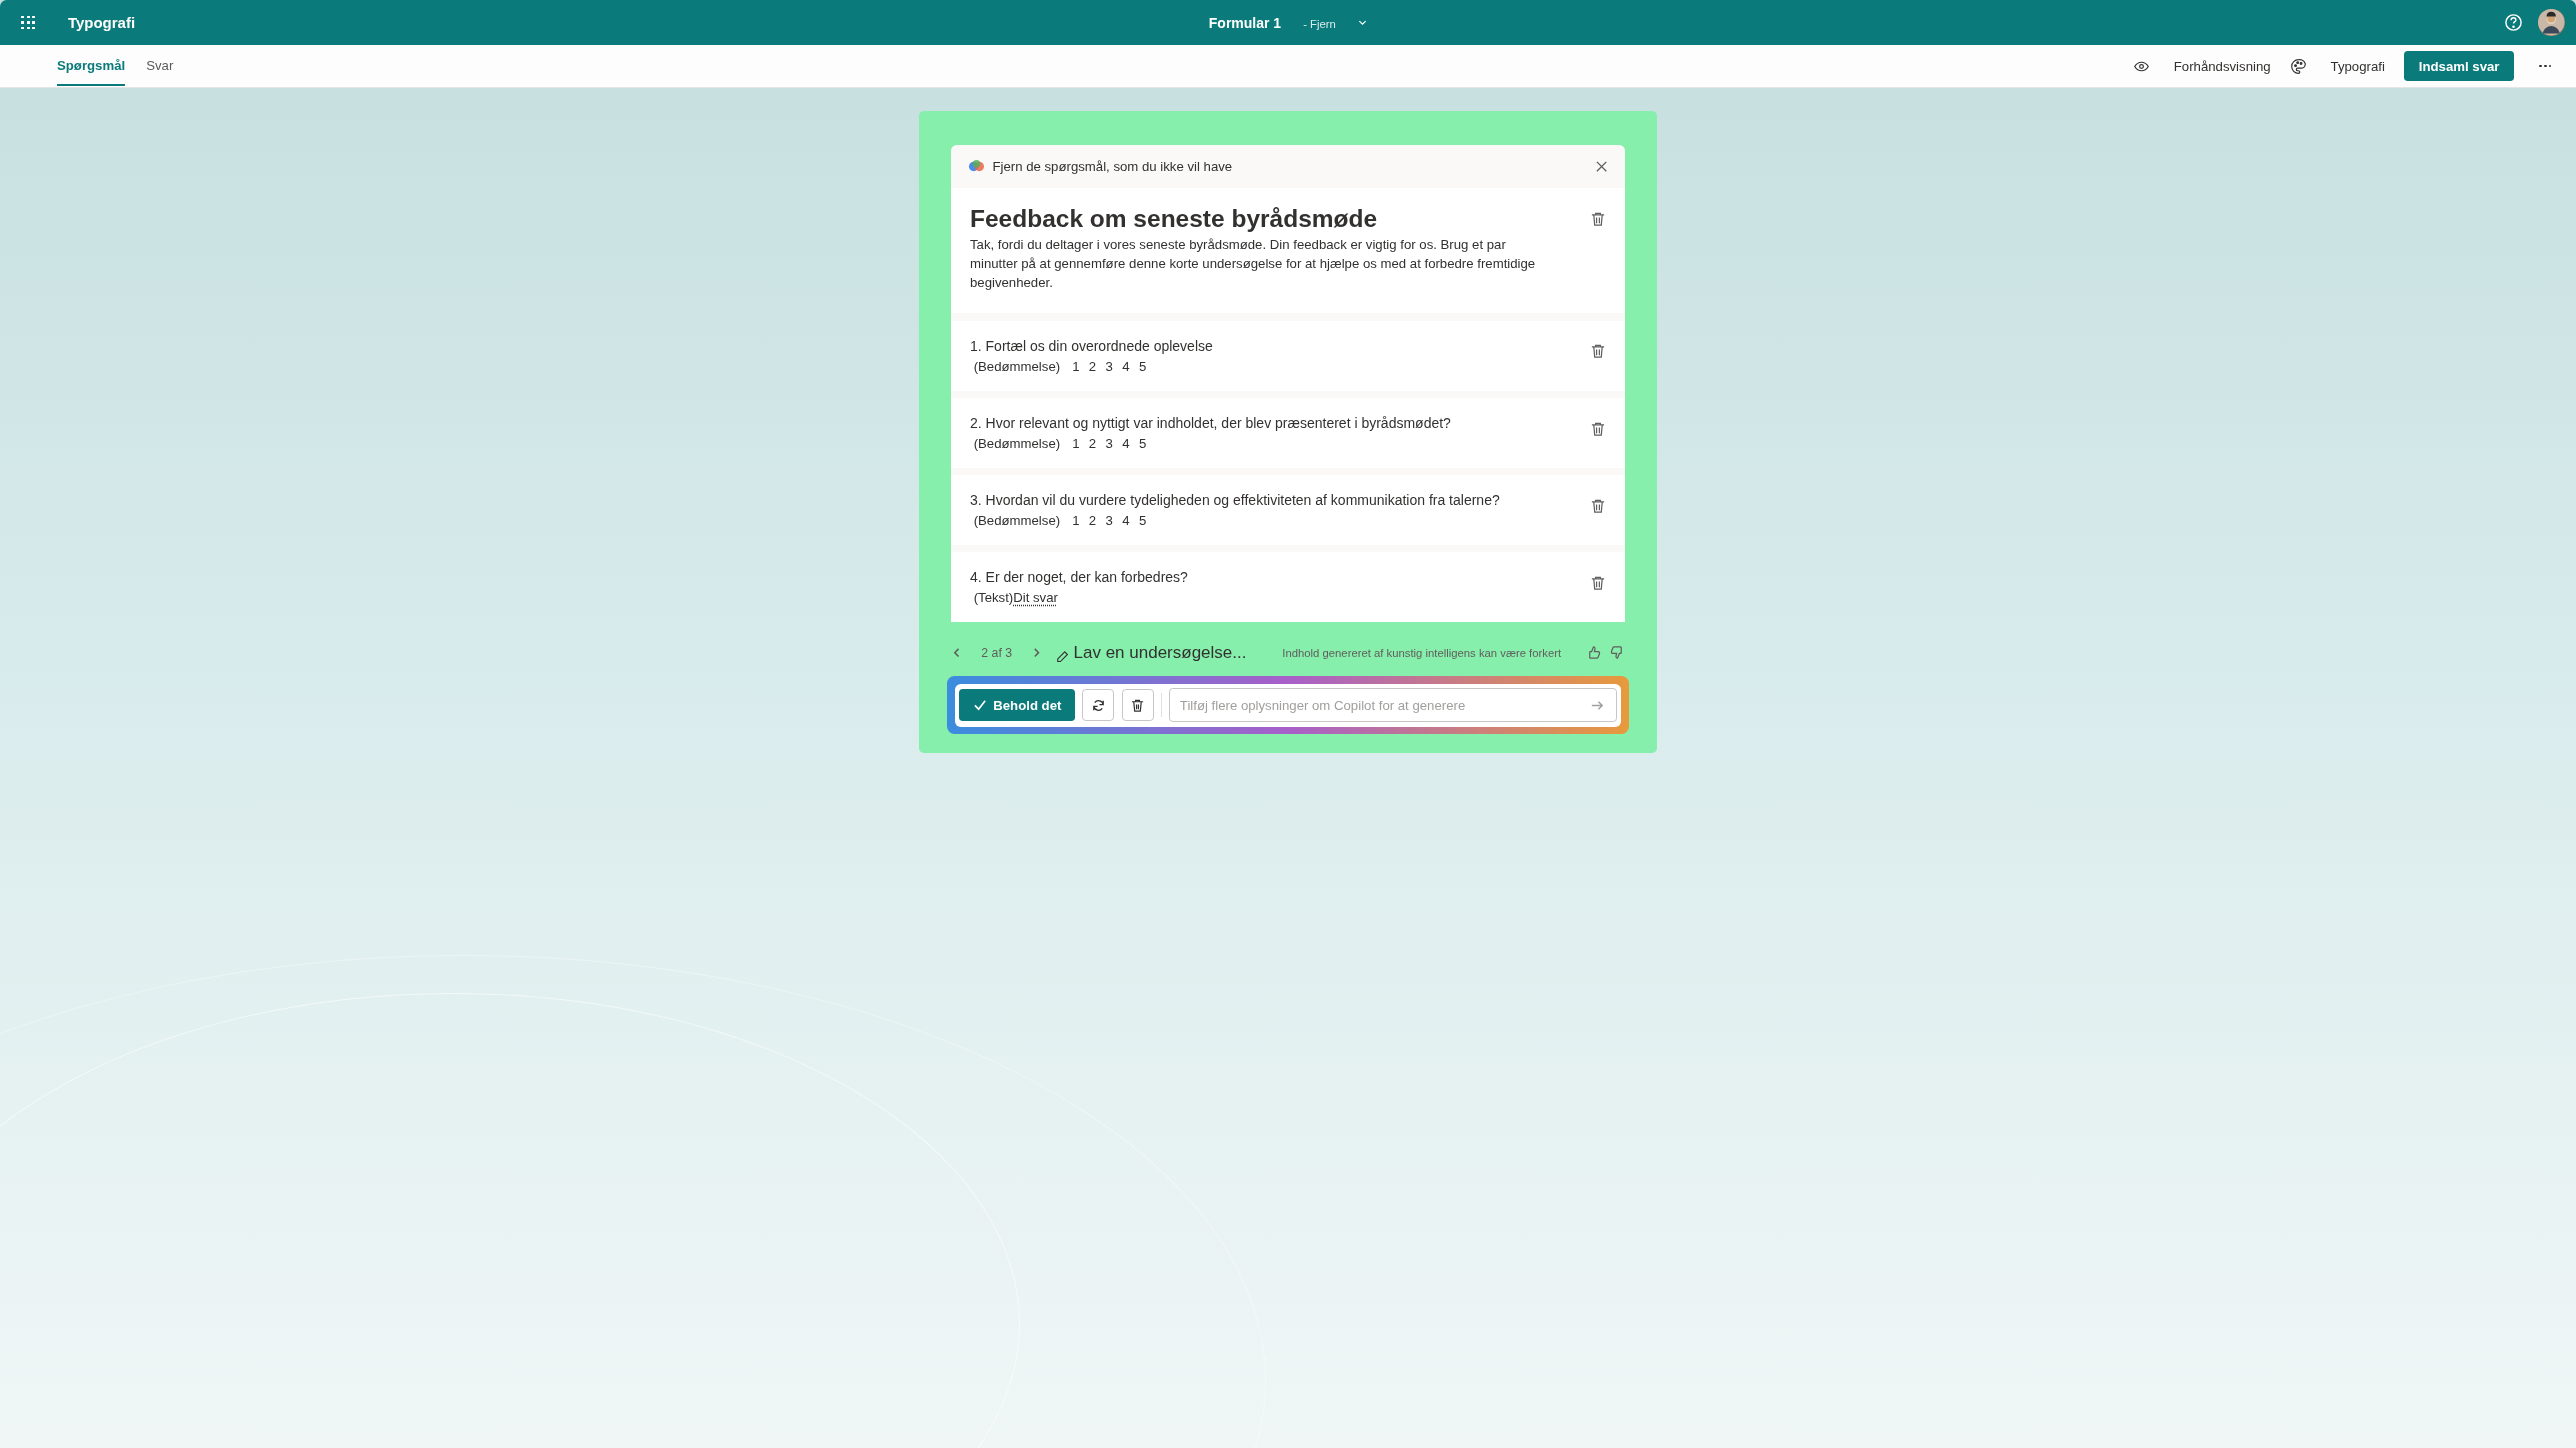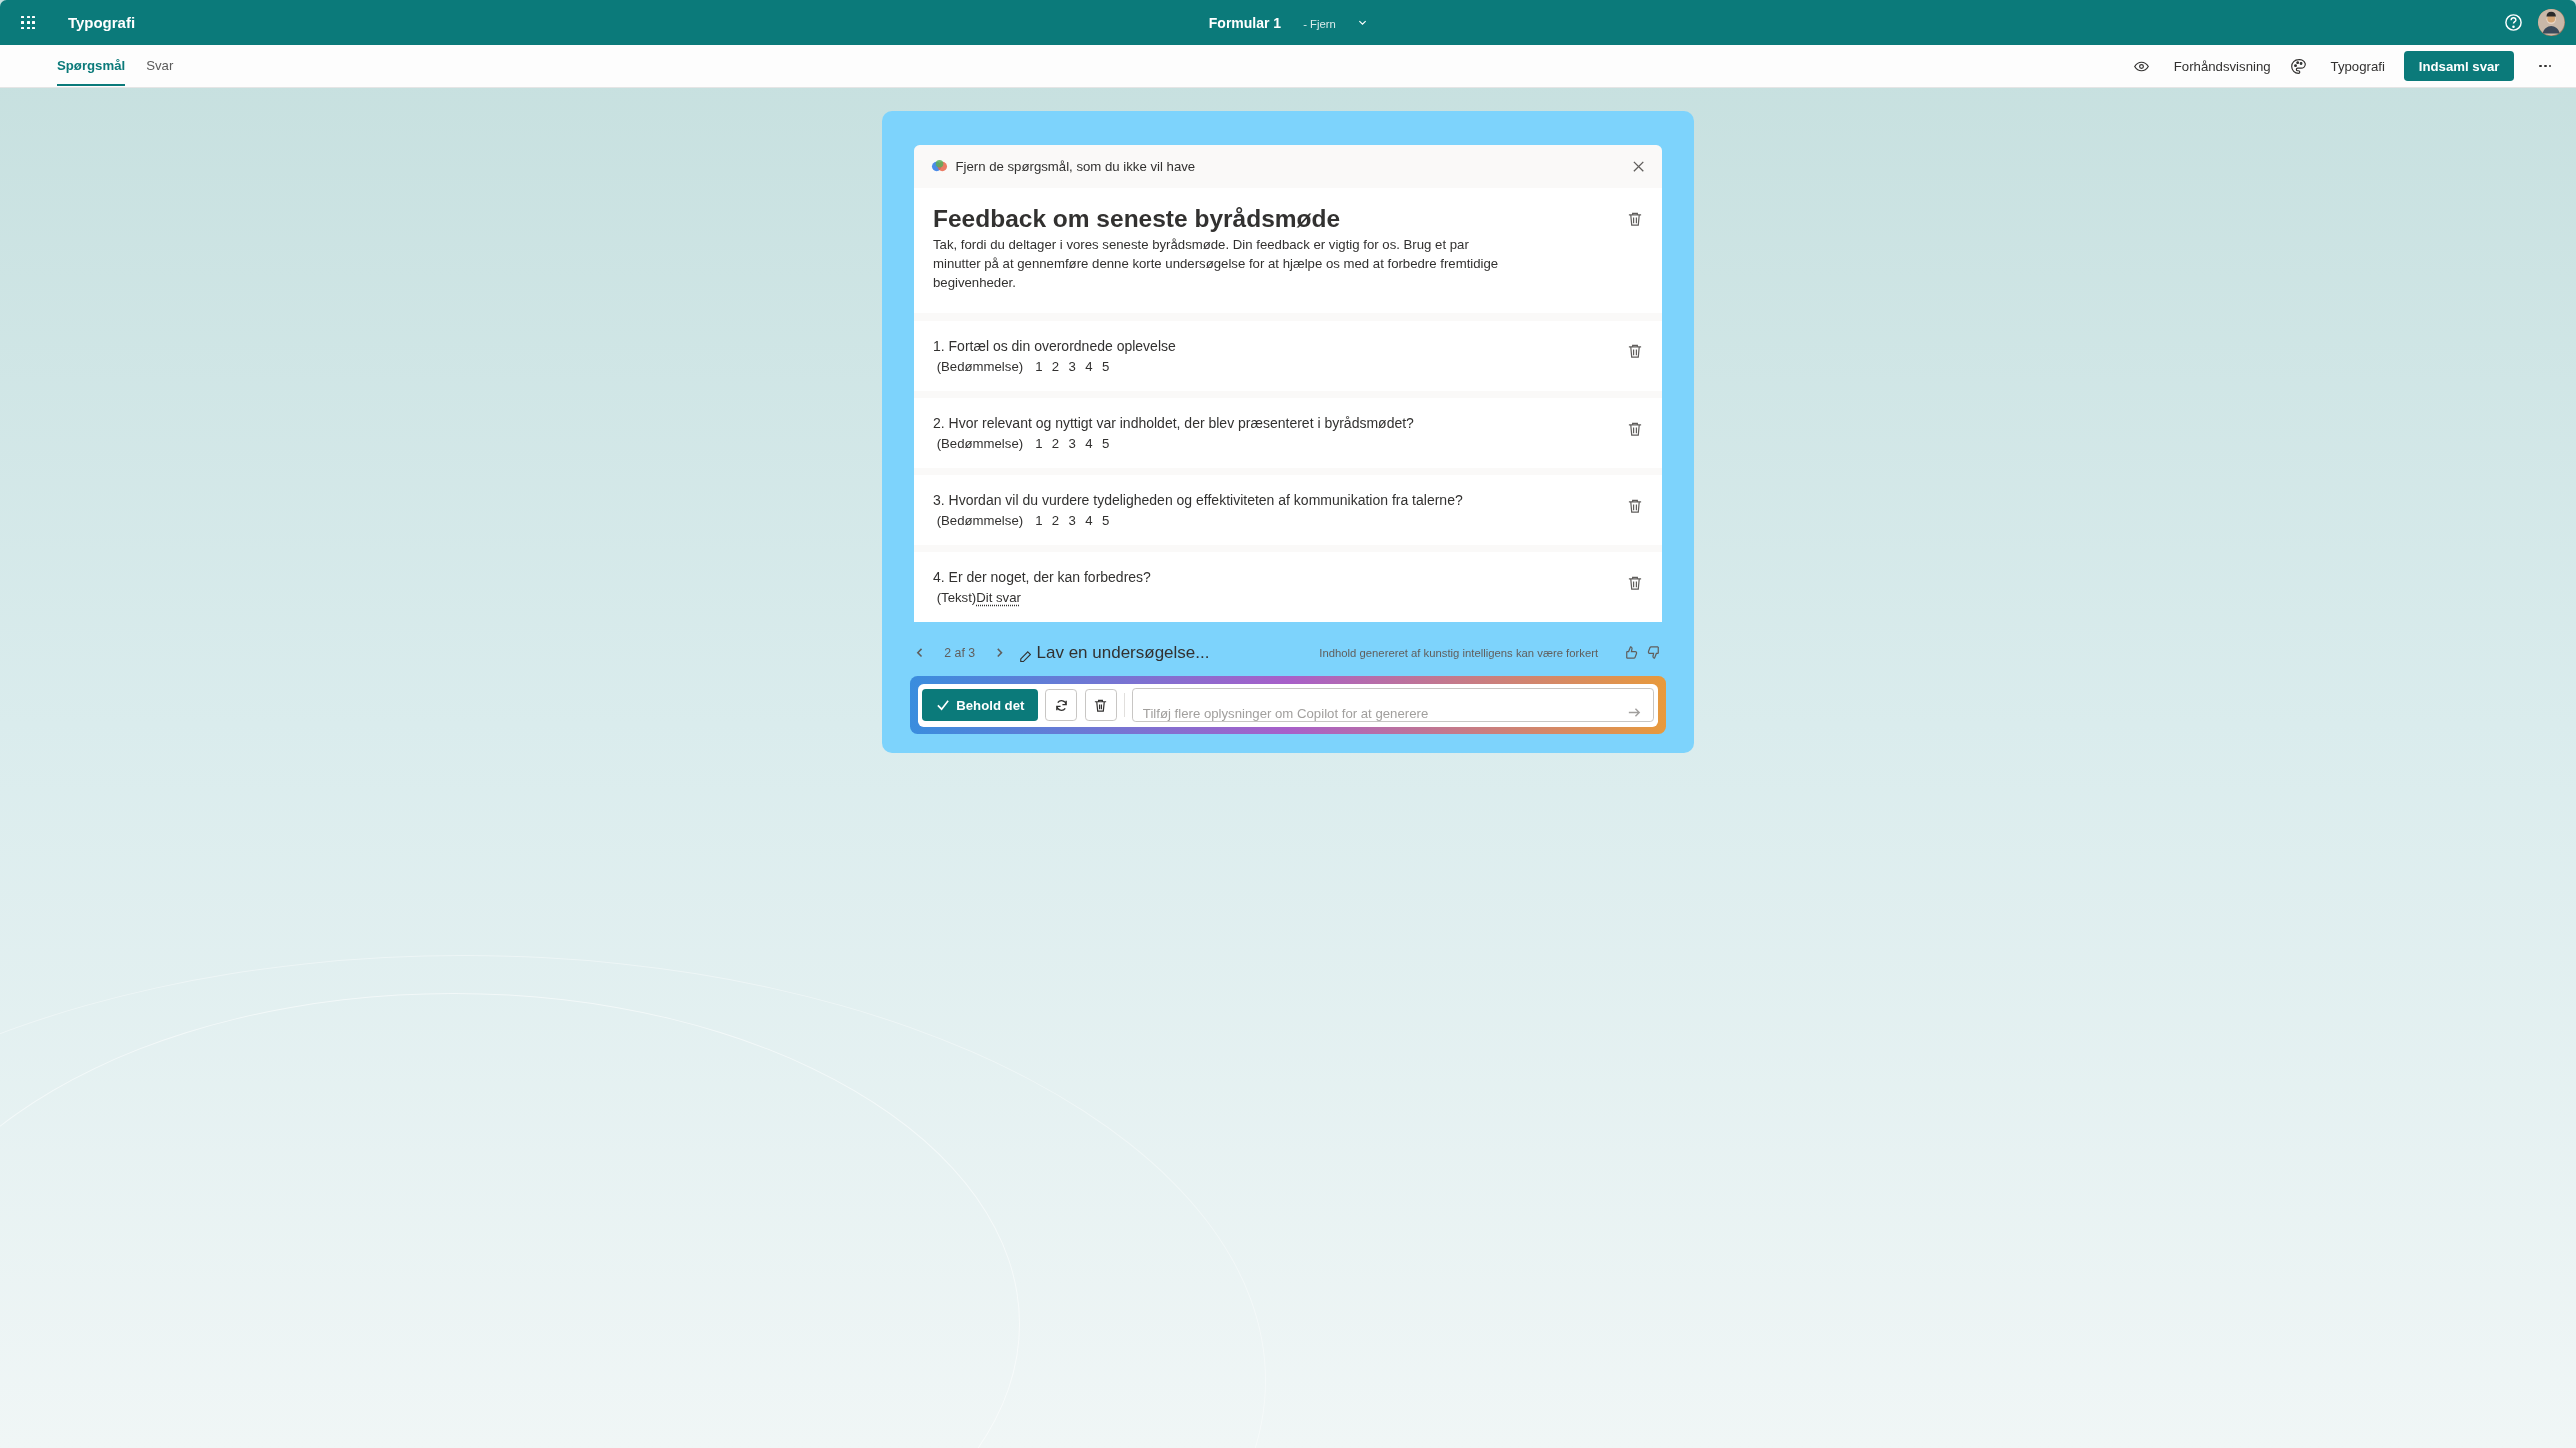--- a/index.html
+++ b/index.html
@@ -38,21 +38,21 @@
     .tab { font-size:13.2px; color:#5a5a5a; padding: 11.3px 0; cursor:pointer; border-bottom:2.8px solid transparent; }
     .tab.active { color:#0b7a7a; border-bottom-color:#0b7a7a; font-weight:600; }
     .toolbar-right { margin-left:auto; display:flex; align-items:center; gap:19px; }
     .tbtn { display:flex; align-items:center; gap:24px; font-size:13.2px; color:#323130; cursor:pointer; }
     .tbtn svg { width:17px; height:17px; }
     .primary-btn { background:#0b7a7a; color:white; padding:7.5px 15px; border-radius:3.8px; font-size:13.2px; font-weight:600; cursor:pointer; border:none; }
     .more { display:flex; gap:1.9px; cursor:pointer; padding:5.7px; }
     .more span { width:2.8px; height:2.8px; background:#323130; border-radius:50%; }
 
     .canvas { display:flex; justify-content:center; padding:22.6px 0 38px; position:relative; z-index:1; }
-    .page { width:812px; background:#7dd3fc; padding:34px 22.6px 19px; border-radius:10px; }
+    .page { width:738px; background:#86efac; padding:34px 22.6px 19px; border-radius:5px; }
 
     .copilot-card { background:#faf9f8; border-radius:5.7px; padding:0; margin: 0 9.4px; }
     .copilot-head { display:flex; align-items:center; padding:13.2px 17px; gap:7.5px; }
     .copilot-logo { width:17px; height:17px; }
     .copilot-head-text { font-size:13.2px; color:#323130; flex:1; }
     .close-x { cursor:pointer; color:#605e5c; width:13.2px; height:13.2px; }
     .title-block { background:white; margin:0 0 7.5px 0; padding:17px 19px 21px; position:relative; }
     .form-main-title { font-size:24.5px; font-weight:700; color:#323130; margin-bottom:2px; }
     .form-desc { font-size:13.2px; color:#323130; line-height:1.45; max-width: 575px; }
     .trash { position:absolute; right:19px; top:22.6px; color:#605e5c; cursor:pointer; width:16px; height:16px; }
@@ -77,21 +77,21 @@
       display:flex; align-items:center; gap:9.4px;
     }
     .action-inner {
       background:white; border-radius:5.7px; padding:4.7px; display:flex; align-items:center; gap:7.5px; width:100%;
     }
     .keep-btn { background:#0b7a7a; color:white; border:none; border-radius:3.8px; padding:8.5px 13.2px; font-size:13.2px; font-weight:600; display:flex; align-items:center; gap:6.6px; cursor:pointer; }
     .keep-btn svg { width:14px; height:14px; }
     .icon-btn { width:32px; height:32px; border:0.9px solid #c8c6c4; border-radius:3.8px; display:flex; align-items:center; justify-content:center; cursor:pointer; color:#323130; background:white; }
     .icon-btn svg { width:15px; height:15px; }
     .sep { width:0.9px; height:24.5px; background:#e1dfdd; }
-    .copilot-input-wrap { flex:1; border:0.9px solid #c8c6c4; border-radius:3.8px; height:34px; display:flex; align-items:flex-end; padding:0 9.4px; }
+    .copilot-input-wrap { flex:1; border:0.9px solid #c8c6c4; border-radius:3.8px; height:34px; display:flex; align-items:center; padding:0 9.4px; }
     .copilot-input { border:none; outline:none; flex:1; font-size:13.2px; color:#323130; background:transparent; }
     .copilot-input::placeholder { color:#a19f9d; }
     .send-icon { width:17px; height:17px; color:#a19f9d; cursor:pointer; }
 
     .corner-round { border-radius: 6.6px; overflow:hidden; }
   </style>
 </head>
 <body>
 
 <div class="corner-round">

